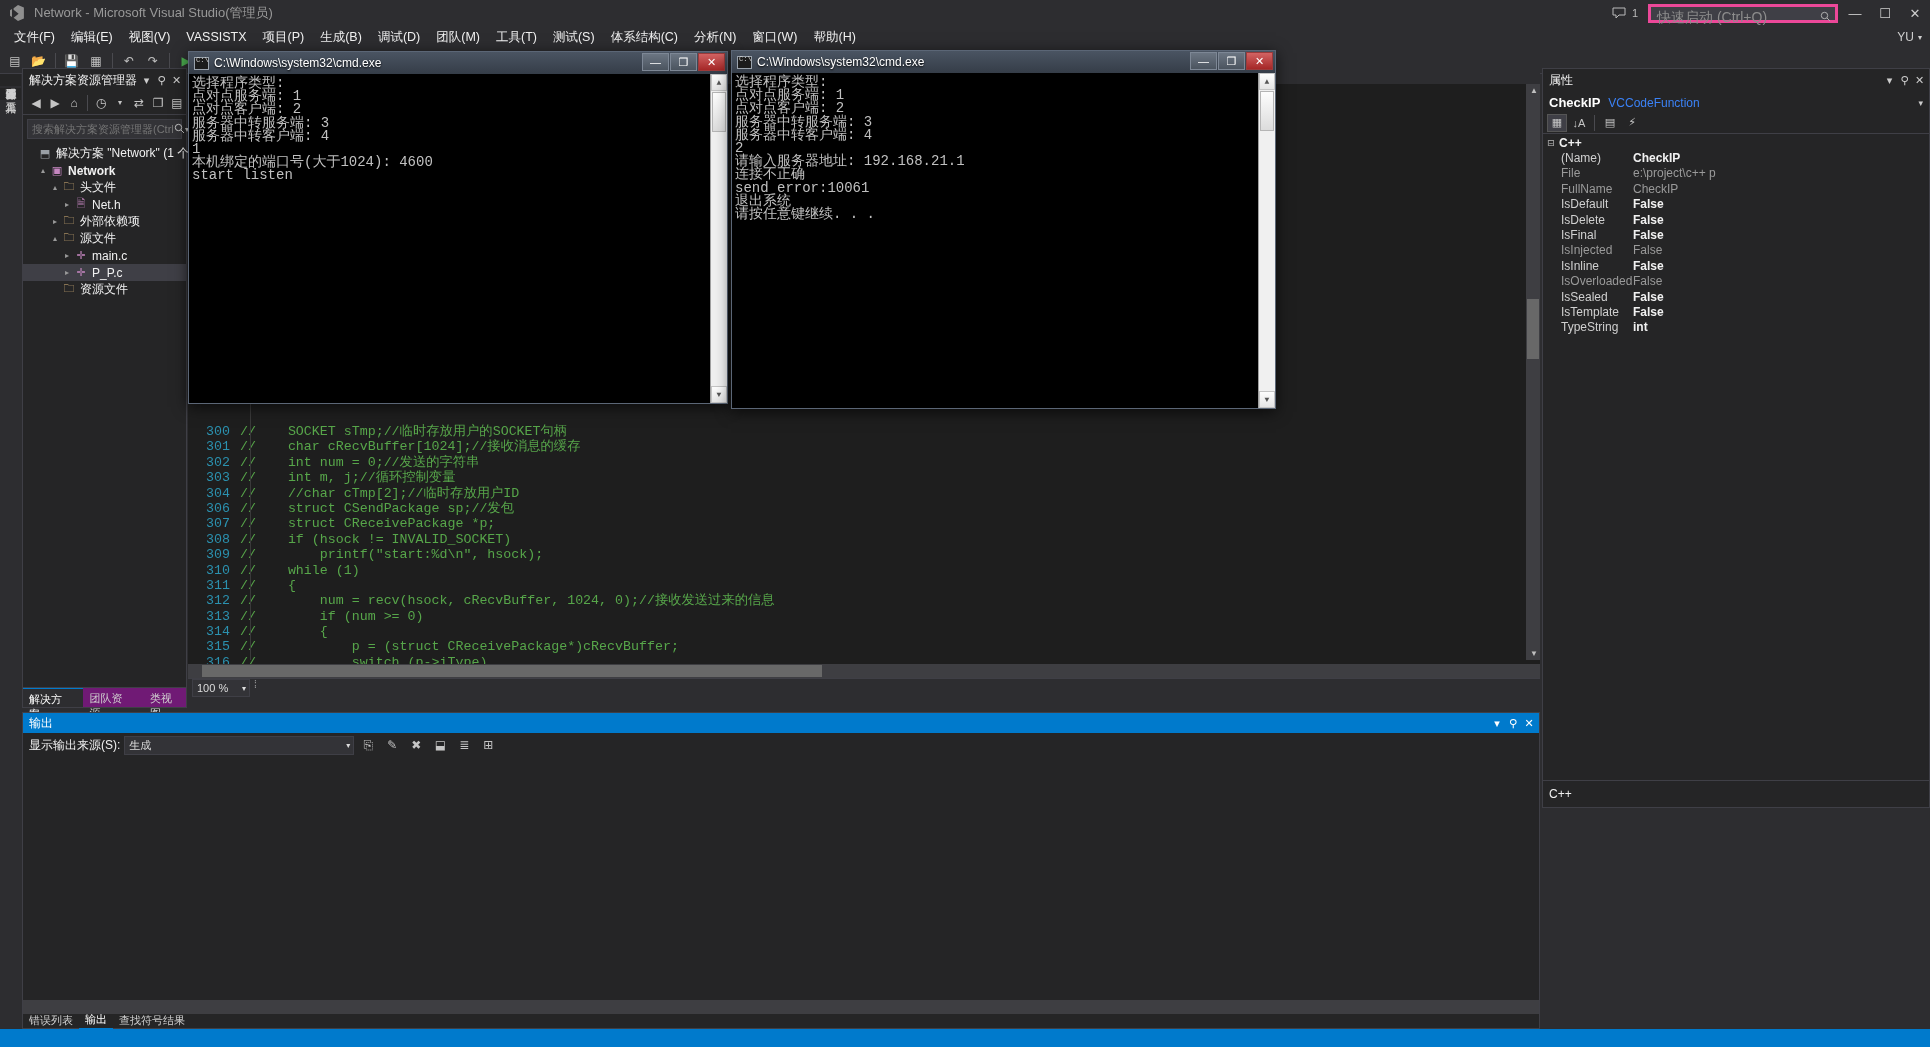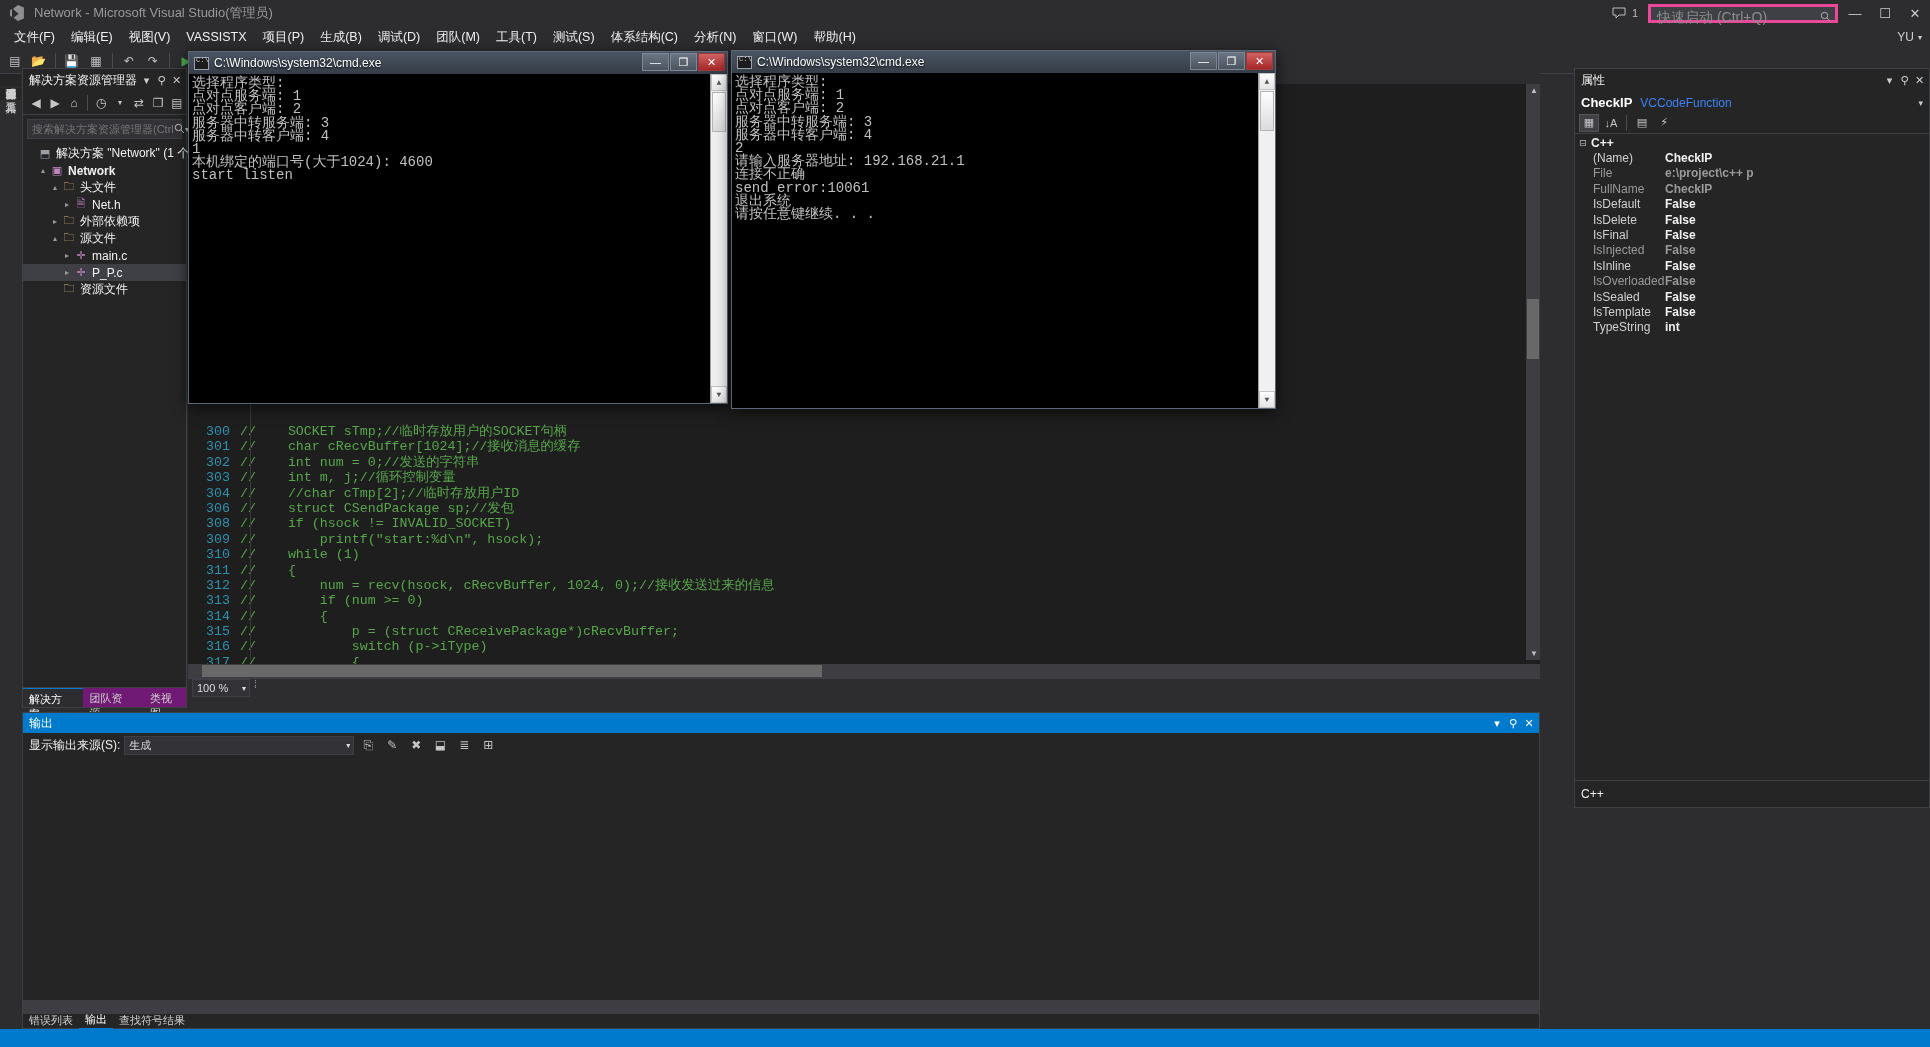--- a/index.html
+++ b/index.html
@@ -85,35 +85,35 @@
   .ed-status { position: absolute; left: 0; right: 0; bottom: 0; height: 22px; background: #2d2d30; border-top: 1px solid #3f3f46;
     display: flex; align-items: flex-start; padding-left: 4px; gap: 4px; }
   .zoom-box { height: 18px; background: #333337; border: 1px solid #3f3f46; color: #ddd; font-size: 11px;
     display: flex; align-items: center; padding: 0 12px 0 4px; position: relative; width: 58px;}
   .zoom-box .ca { position: absolute; right: 3px; font-size: 8px;}
   .ed-hscroll { position: absolute; left: 0; right: 0; bottom: 22px; height: 14px; background: #3e3e42; }
   .ed-hthumb { position: absolute; left: 14px; top: 1px; height: 12px; width: 620px; background: #686868;}
   .arrow-btn { color: #bfbfbf; font-size: 8px; position: absolute; }
 
   
-  .props { position: absolute; right: 0; top: 68px; width: 356px; height: 740px; background: #252526; border: 1px solid #3f3f46;}
+  .props { position: absolute; right: 0; top: 68px; width: 388px; height: 740px; background: #252526; border: 1px solid #3f3f46;}
   .props-head { height: 22px; display: flex; align-items: center; padding: 0 2px 0 6px; font-size: 12px;}
   .props-title { padding: 4px 6px 2px 6px; font-size: 13px; font-weight: bold; color: #fff; display:flex; align-items:center;}
   .props-title .sub { font-weight: normal; font-size: 12px; color: #3b82f6; margin-left: 8px; }
   .props-title .ca { margin-left: auto; font-size: 9px; color: #ccc;}
   .props-toolbar { height: 22px; display: flex; align-items: center; gap: 2px; padding-left: 4px; border-bottom: 1px solid #3f3f46;}
   .pt-btn { width: 20px; height: 18px; display: flex; align-items: center; justify-content: center; color: #c5c5c5; font-size: 11px;}
   .pt-btn.active { background: #3f3f46; border: 1px solid #555;}
   .pgroup { display: flex; align-items: center; height: 17px; font-size: 12px; padding-left: 4px; color: #f1f1f1; font-weight: bold;}
   .pgroup .exp { width: 12px; color: #9a9a9a; font-size: 9px;}
   .prow { display: flex; height: 15.4px; font-size: 12px; }
   .prow .k { width: 90px; padding-left: 18px; color: #d0d0d0; }
   .prow .v { color: #f1f1f1; font-weight: bold; }
   .prow .k.dim { color: #9a9a9a; }
-  .prow .v.dim { color: #9a9a9a; font-weight: bold;}
+  .prow .v.dim { color: #9a9a9a; font-weight: normal;}
   .props-footer { position: absolute; bottom: 0; left: 0; right: 0; padding: 6px; font-size: 12px; color: #f1f1f1; border-top: 1px solid #3f3f46;}
 
   
   .output { position: absolute; left: 22px; right: 390px; top: 712px; bottom: 18px; background: #252526; border: 1px solid #3f3f46;}
   .out-head { height: 20px; background: #007acc; display: flex; align-items: center; padding: 0 2px 0 6px; color: #fff; font-size: 12px;}
   .out-head .t { flex: 1; }
   .out-head .pbtn { width: 16px; text-align: center; font-size: 11px;}
   .out-toolbar { height: 24px; display: flex; align-items: center; gap: 4px; padding-left: 6px;}
   .out-lbl { font-size: 12px; color: #f1f1f1;}
   .out-combo { width: 230px; height: 19px; background: #333337; border: 1px solid #3f3f46; color: #ddd; font-size: 11px;
@@ -327,20 +327,21 @@
 
   <div class="editor">
     <div class="ed-tabstrip"></div>
     <div class="ed-body" id="ed-body" style="padding-top: 340px;">
         <div class="cl"><span class="lnum">300</span><span class="ctext">//    SOCKET sTmp;//临时存放用户的SOCKET句柄</span></div>
         <div class="cl"><span class="lnum">301</span><span class="ctext">//    char cRecvBuffer[1024];//接收消息的缓存</span></div>
         <div class="cl"><span class="lnum">302</span><span class="ctext">//    int num = 0;//发送的字符串</span></div>
         <div class="cl"><span class="lnum">303</span><span class="ctext">//    int m, j;//循环控制变量</span></div>
         <div class="cl"><span class="lnum">304</span><span class="ctext">//    //char cTmp[2];//临时存放用户ID</span></div>
         <div class="cl"><span class="lnum">306</span><span class="ctext">//    struct CSendPackage sp;//发包</span></div>
+        <div class="cl"><span class="lnum">307</span><span class="ctext">//    struct CReceivePackage *p;</span></div>
         <div class="cl"><span class="lnum">308</span><span class="ctext">//    if (hsock != INVALID_SOCKET)</span></div>
         <div class="cl"><span class="lnum">309</span><span class="ctext">//        printf("start:%d\n", hsock);</span></div>
         <div class="cl"><span class="lnum">310</span><span class="ctext">//    while (1)</span></div>
         <div class="cl"><span class="lnum">311</span><span class="ctext">//    {</span></div>
         <div class="cl"><span class="lnum">312</span><span class="ctext">//        num = recv(hsock, cRecvBuffer, 1024, 0);//接收发送过来的信息</span></div>
         <div class="cl"><span class="lnum">313</span><span class="ctext">//        if (num &gt;= 0)</span></div>
         <div class="cl"><span class="lnum">314</span><span class="ctext">//        {</span></div>
         <div class="cl"><span class="lnum">315</span><span class="ctext">//            p = (struct CReceivePackage*)cRecvBuffer;</span></div>
         <div class="cl"><span class="lnum">316</span><span class="ctext">//            switch (p-&gt;iType)</span></div>
         <div class="cl"><span class="lnum">317</span><span class="ctext">//            {</span></div>

